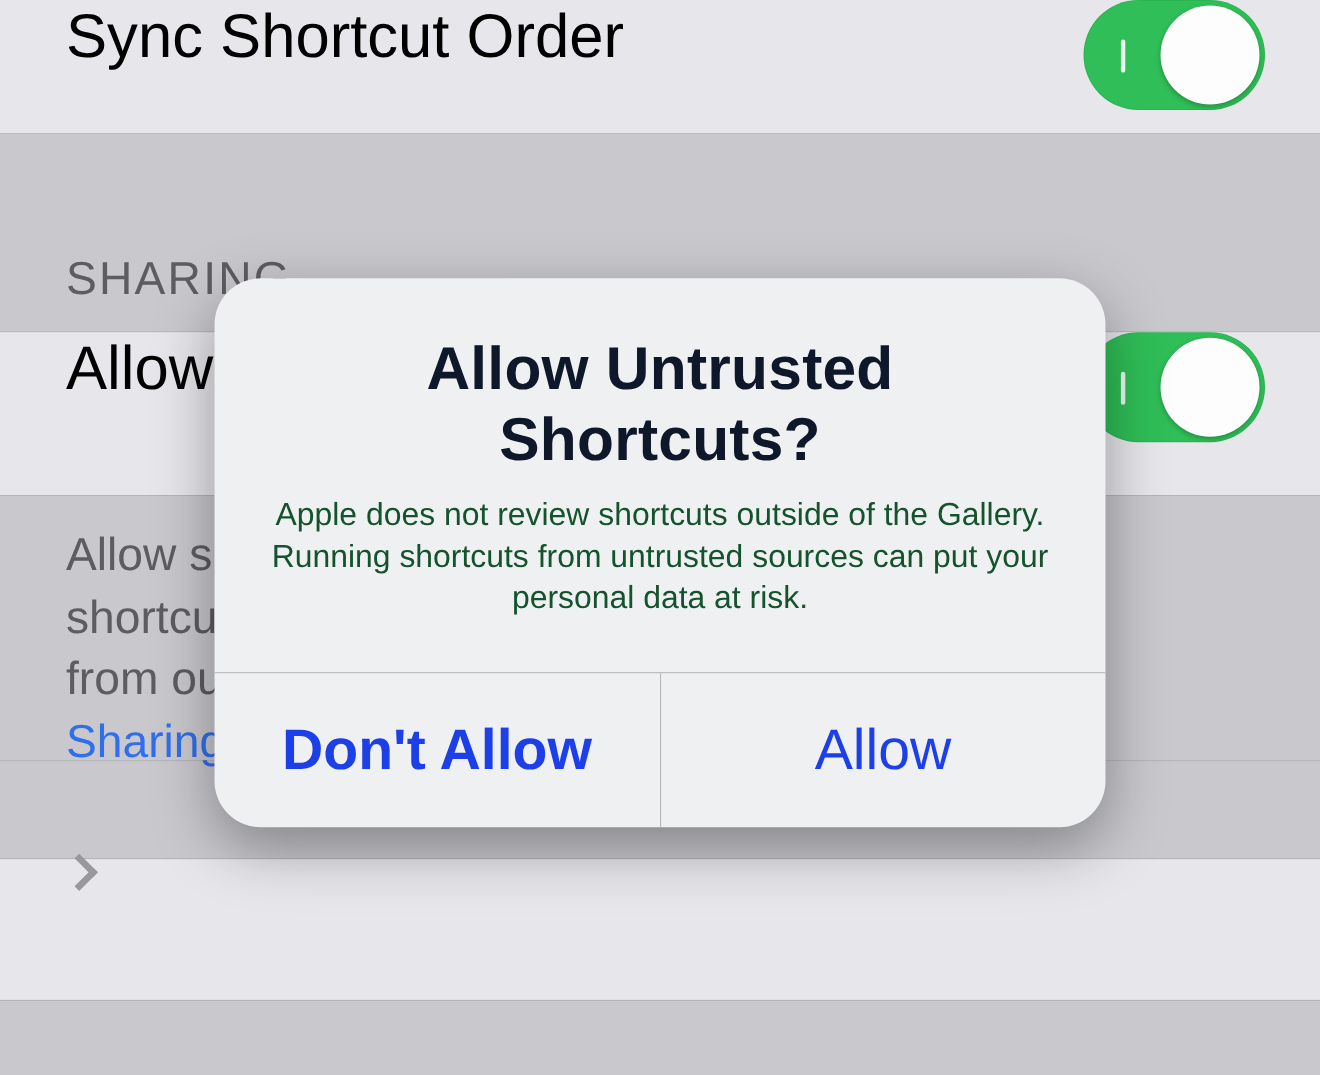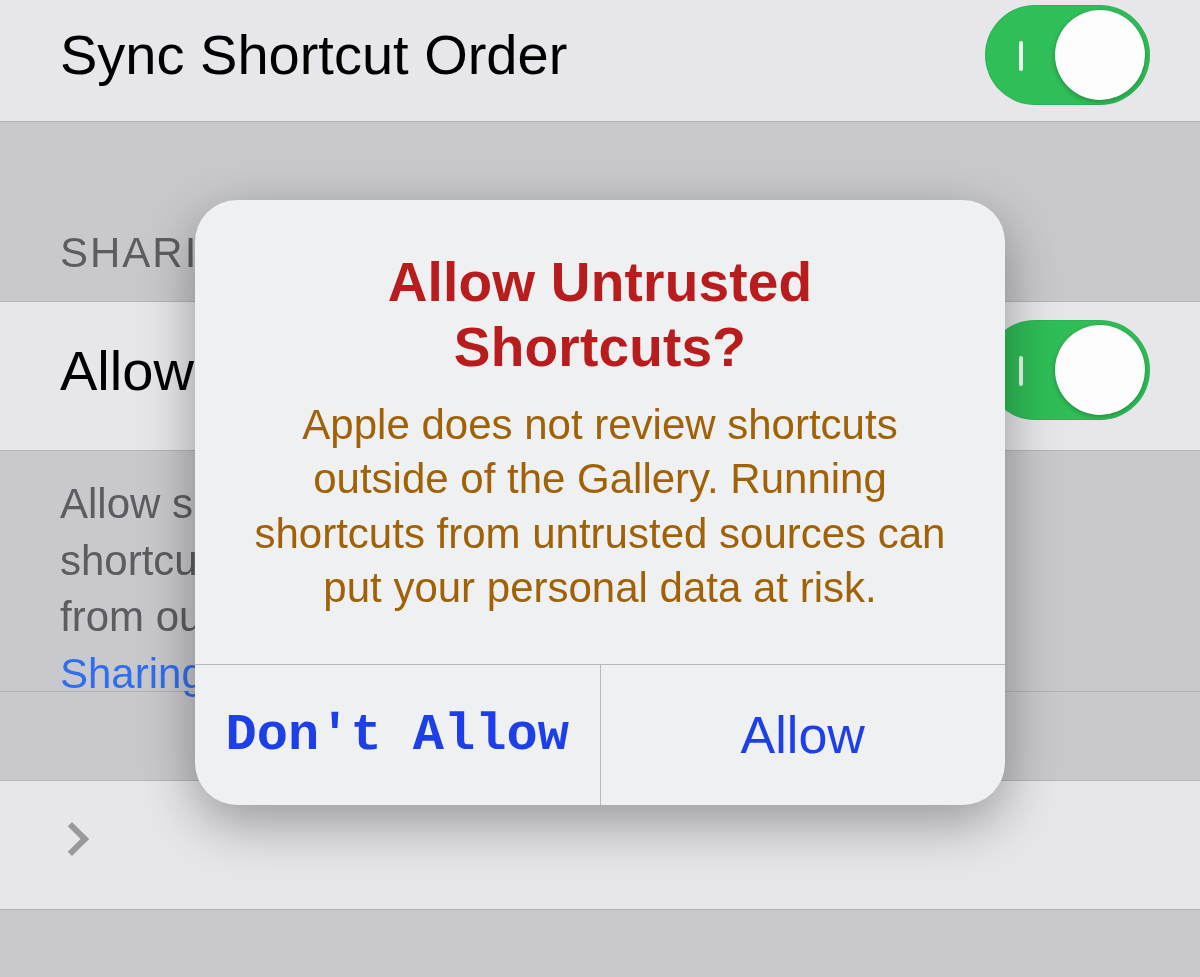--- a/index.html
+++ b/index.html
@@ -15,21 +15,21 @@
     width: 1200px;
     height: 977px;
     background: #c9c8cd;
     position: relative;
   }
 
   
   .row {
     background: #e7e6eb;
     display: flex;
-    align-items: center;
+    align-items: flex-start;
     justify-content: space-between;
     padding: 0 50px 12px 60px;
     border-top: 1px solid #b5b4b9;
     border-bottom: 1px solid #b5b4b9;
   }
 
   .row-sync {
     height: 122px;
     border-top: none;
   }
@@ -137,47 +137,46 @@
     overflow: hidden;
   }
   .dialog-body {
     padding: 50px 45px 48px 45px;
     text-align: center;
   }
   .dialog-title {
     font-size: 55px;
     font-weight: 600;
     line-height: 1.18;
-    color: #b91c1c;
+    color: #0f172a;
     margin-bottom: 18px;
     letter-spacing: 0.2px;
   }
   .dialog-message {
-    font-size: 42px;
+    font-size: 29px;
     line-height: 1.30;
-    color: #a16207;
+    color: #14532d;
   }
   .dialog-buttons {
     display: flex;
     border-top: 1px solid #b8b8bd;
   }
   .dialog-buttons button {
     flex: 1;
     height: 140px;
     background: transparent;
     border: none;
     font-family: inherit;
     font-size: 52px;
     color: #1d3fe8;
     cursor: pointer;
   }
   .dialog-buttons button:first-child {
     border-right: 1px solid #b8b8bd;
     font-weight: 600;
-    font-family: Liberation Mono, monospace;
   }
 </style>
 </head>
 <body>
 
 <div class="settings-bg">
 
   <div class="row row-sync">
     <span class="row-label">Sync Shortcut Order</span>
     <div class="toggle">

